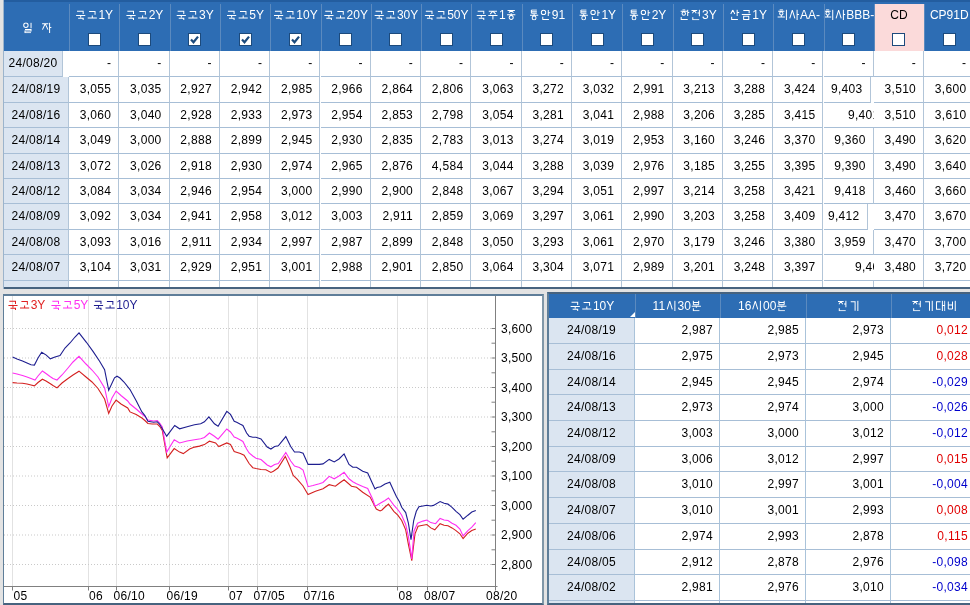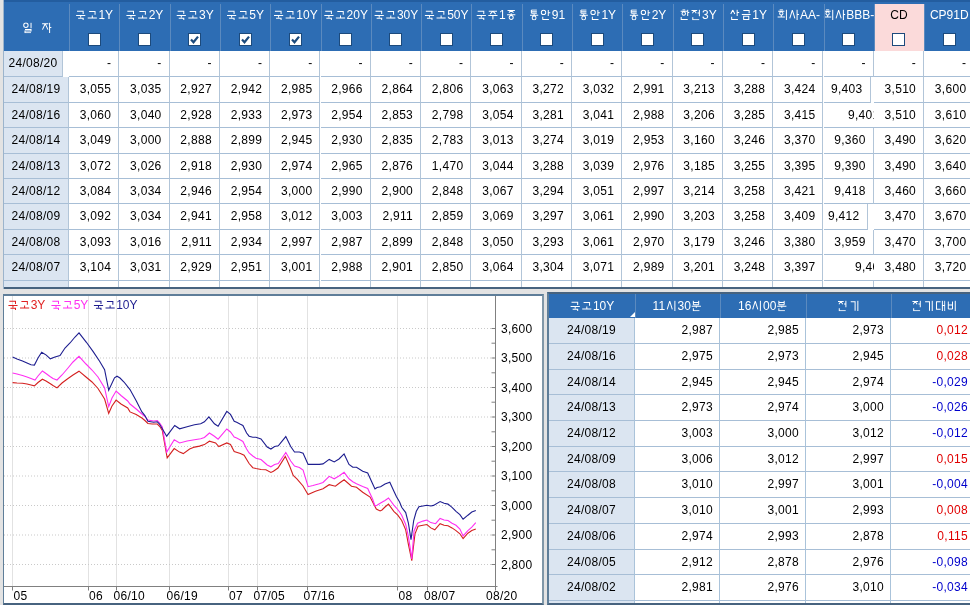--- a/index.html
+++ b/index.html
@@ -277,21 +277,21 @@
 </div>
 <div class="trow" style="top:154px;height:25px">
 <div class="tc dc" style="left:0;width:65.0px">24/08/13</div>
 <div class="tc" style="left:65.0px;width:50.3px">3,072</div>
 <div class="tc" style="left:115.3px;width:50.3px">3,026</div>
 <div class="tc" style="left:165.6px;width:50.3px">2,918</div>
 <div class="tc" style="left:215.9px;width:50.3px">2,930</div>
 <div class="tc" style="left:266.2px;width:50.3px">2,974</div>
 <div class="tc" style="left:316.5px;width:50.3px">2,965</div>
 <div class="tc" style="left:366.8px;width:50.3px">2,876</div>
-<div class="tc" style="left:417.1px;width:50.3px">1,470</div>
+<div class="tc" style="left:417.1px;width:50.3px">4,584</div>
 <div class="tc" style="left:467.4px;width:50.3px">3,044</div>
 <div class="tc" style="left:517.7px;width:50.3px">3,288</div>
 <div class="tc" style="left:568.0px;width:50.3px">3,039</div>
 <div class="tc" style="left:618.3px;width:50.3px">2,976</div>
 <div class="tc" style="left:668.6px;width:50.3px">3,185</div>
 <div class="tc" style="left:718.9px;width:50.3px">3,255</div>
 <div class="tc" style="left:769.2px;width:50.3px">3,395</div>
 <div class="tc" style="left:819.5px;width:50.3px">9,390</div>
 <div class="tc" style="left:869.8px;width:50.3px">3,490</div>
 <div class="tc" style="left:920.1px;width:50.3px">3,640</div>

